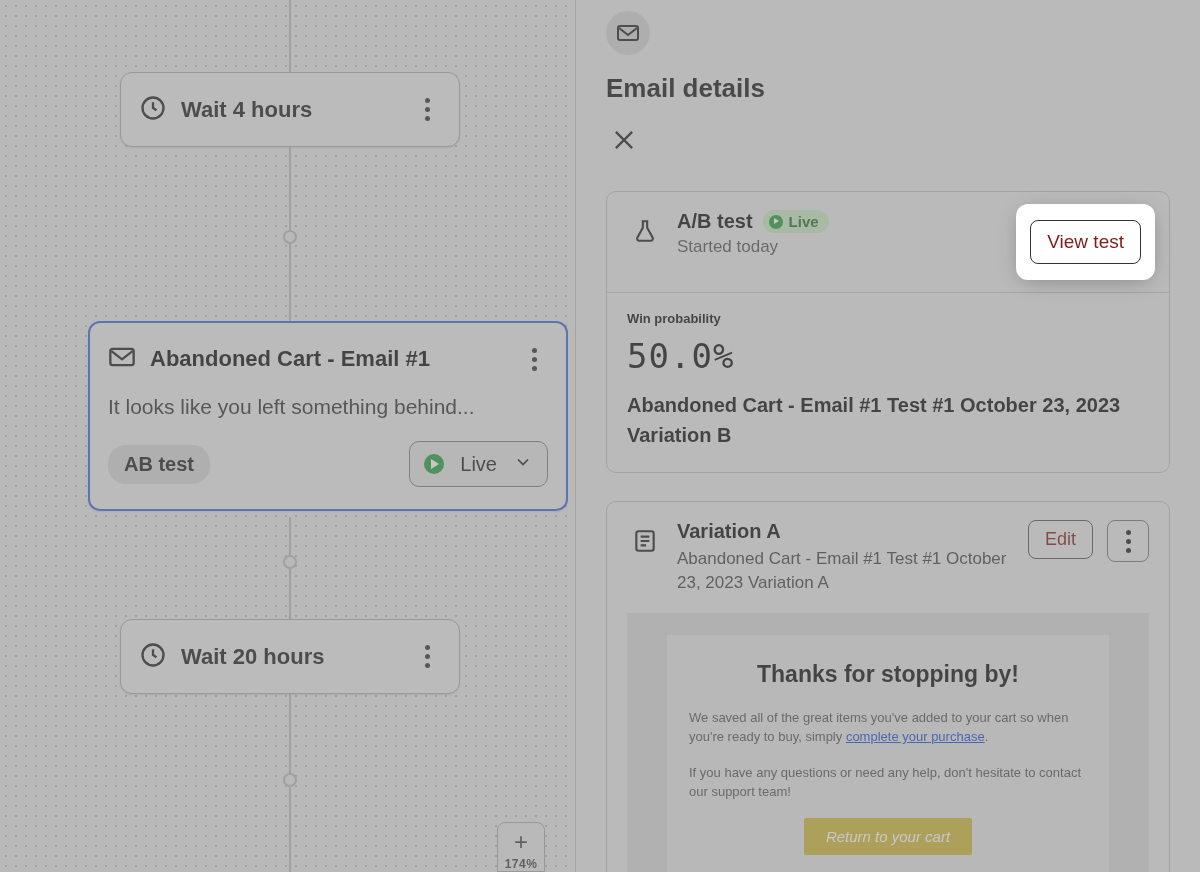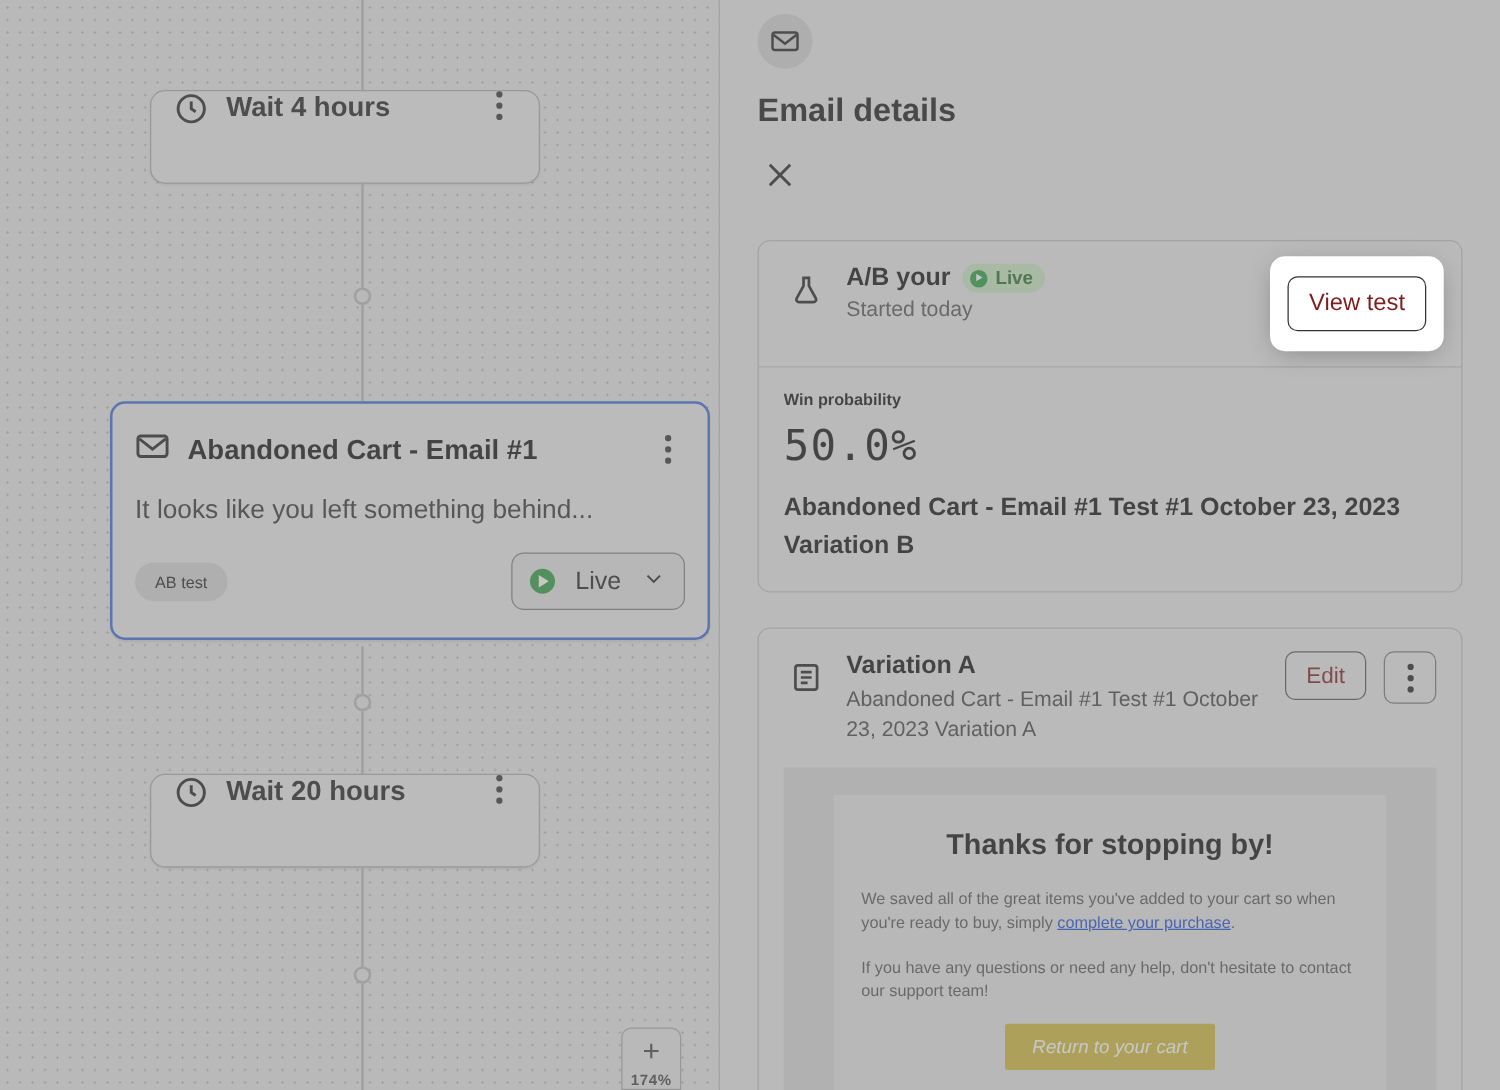--- a/index.html
+++ b/index.html
@@ -13,31 +13,31 @@
   .canvas { position:relative; width:575px; height:872px;
     background-color:#e6e6e6;
     background-image: radial-gradient(#b8b8b8 1px, transparent 1px);
     background-size: 10px 10px;
     background-position: 1px 1px;
   }
   .conn { position:absolute; left:289px; width:2px; background:#b8b8b8; }
   .node-dot { position:absolute; left:283px; width:14px; height:14px; border-radius:50%; background:#e6e6e6; border:2px solid #b8b8b8; }
 
   .flow-card { position:absolute; background:#e9e9e9; border:1px solid #ababab; border-radius:12px; box-shadow:0 1px 2px rgba(0,0,0,.1);}
-  .wait-card { left:120px; width:312px; height:75px; display:flex; padding:0 18px; }
+  .wait-card { left:120px; width:340px; height:75px; display:flex; align-items:center; padding:0 18px; }
   .wait-card .lbl { font-size:22px; font-weight:600; color:#222; margin-left:14px; flex:1;}
   .kebab { width:28px; display:flex; flex-direction:column; align-items:center; gap:4px; cursor:pointer;}
   .kebab span { width:5px; height:5px; border-radius:50%; background:#333; }
 
   .email-card { left:50px; top:321px; width:480px; border:2px solid #3b6bd6; background:#e9e9e9; border-radius:12px; padding:22px 18px 22px 18px;margin-left:38px;}
   .email-card .row1 { display:flex; align-items:center; }
   .email-card .title { font-size:22px; font-weight:700; color:#111; margin-left:14px; flex:1;}
   .email-card .preview { font-size:21px; color:#333; margin:22px 0 22px 0;}
   .email-card .row3 { display:flex; align-items:center; justify-content:space-between;}
-  .chip { background:#d3d3d3; border-radius:18px; padding:8px 16px; font-size:13px; color:#222; font-weight:400;}
+  .chip { background:#d3d3d3; border-radius:18px; padding:8px 16px; font-size:20px; color:#222; font-weight:700;}
   .status-dd { display:flex; align-items:center; border:1.5px solid #7f7f7f; border-radius:10px; height:46px; padding:0 14px; gap:16px; background:#e2e2e2;}
   .status-dd-label { font-size:20px; color:#222;}
   .play-dot { width:20px; height:20px; border-radius:50%; background:#2a9d3e; position:relative;}
   .play-dot:after { content:""; position:absolute; left:7px; top:5px; border-style:solid; border-width:5px 0 5px 8px; border-color:transparent transparent transparent #fff;}
 
   .zoom { position:absolute; right:30px; bottom:0; width:48px; border:1px solid #aaa; border-radius:8px 8px 0 0; background:#e6e6e6; text-align:center; font-size:22px; color:#444; padding:6px 0 0 0;}
   .zoom .plus { font-size:24px; line-height:26px;}
   .zoom .pct { font-size:12px; padding:2px 0 0 0; letter-spacing:.5px;font-weight:bold;}
 
   
@@ -186,21 +186,21 @@
 
   <div class="card">
     <div class="card-head">
       <div class="sq-ic">
         <svg width="26" height="26" viewBox="0 0 24 24" class="ic-svg">
             <path d="M9 3h6M10 3v6l-5 9a2 2 0 0 0 1.8 3h10.4a2 2 0 0 0 1.8-3l-5-9V3"></path>
           </svg>
       </div>
       <div class="meta">
         <div class="hline">
-          <span class="htitle">A/B your</span>
+          <span class="htitle">A/B test</span>
           <span class="live-pill">
             <span class="dot"></span>
             <span>Live</span>
           </span>
         </div>
         <div class="subtle">Started today</div>
       </div>
       <div class="highlight-wrap">
         <button class="btn-outline">View test</button>
       </div>

